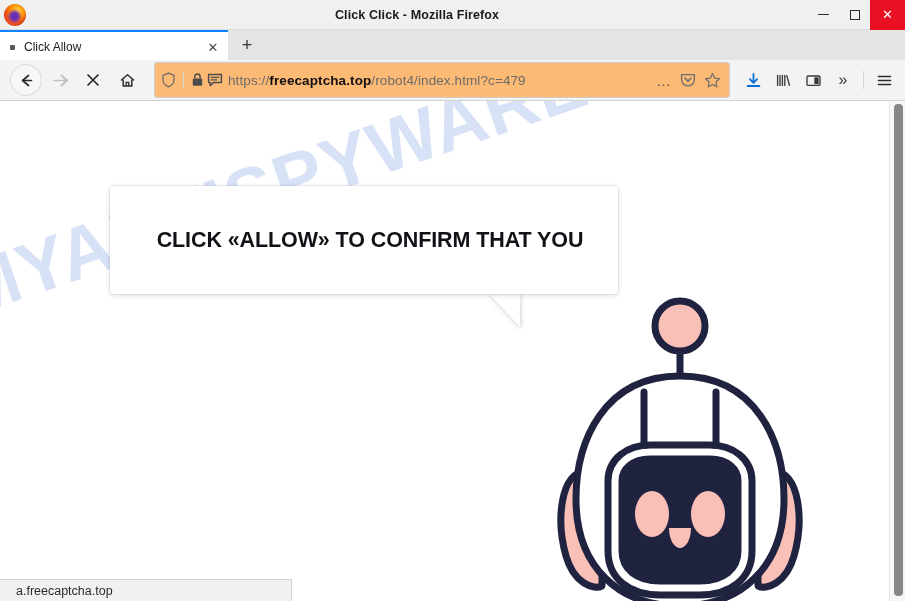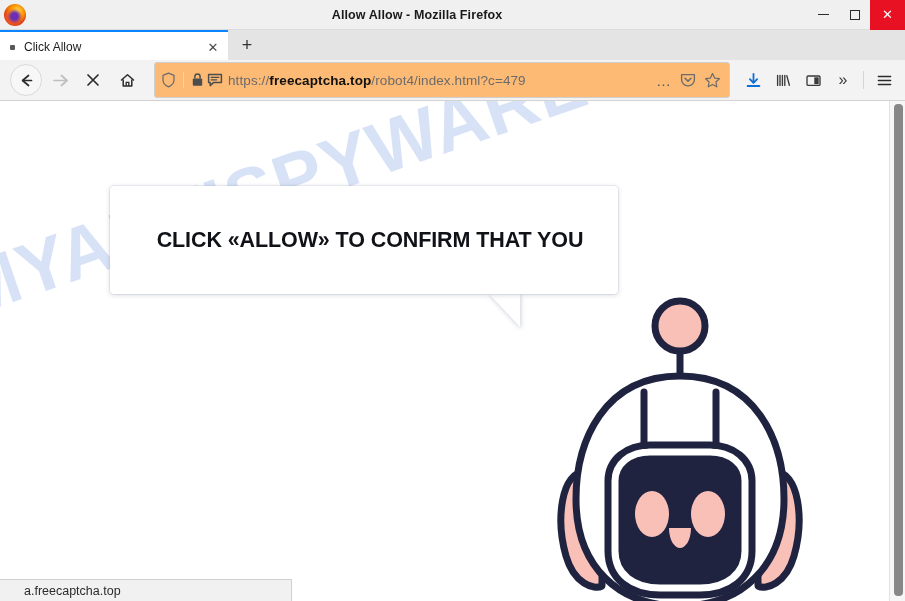--- a/index.html
+++ b/index.html
@@ -148,40 +148,40 @@
     filter:drop-shadow(1px 2px 2px rgba(60,70,110,.25));
   }
 
   
   .robot { position:absolute; left:540px; top:155px; width:280px; height:345px; }
 
   
   .statusbar {
     position:absolute; left:0; bottom:0; width:292px; height:22px;
     background:#f1f1f1; border-top:1px solid #d0d0d0; border-right:1px solid #d0d0d0;
-    display:flex; align-items:center; padding-left:24px;
+    display:flex; align-items:center; padding-left:16px;
   }
   .statusbar span { font-size:12.5px; color:#2b2b2b; }
 
   
   .scrollbar {
     position:absolute; right:0; top:101px; width:16px; height:500px;
     background:#f6f6f6; border-left:1px solid #e2e2e2;
   }
   .scroll-thumb {
     position:absolute; left:4px; top:3px; width:9px; height:492px;
     background:#878787; border-radius:4px;
   }
 </style>
 </head>
 <body>
 
 <div class="titlebar">
   <div class="ff-logo"></div>
-  <div class="title-text">Allow Allow - Mozilla Firefox</div>
+  <div class="title-text">Click Click - Mozilla Firefox</div>
   <div class="win-btns">
     <div class="win-btn">
         <span class="mini-glyph"></span>
       </div>
     <div class="win-btn">
         <span class="max-glyph"></span>
       </div>
     <div class="win-btn close">✕</div>
   </div>
 </div>

